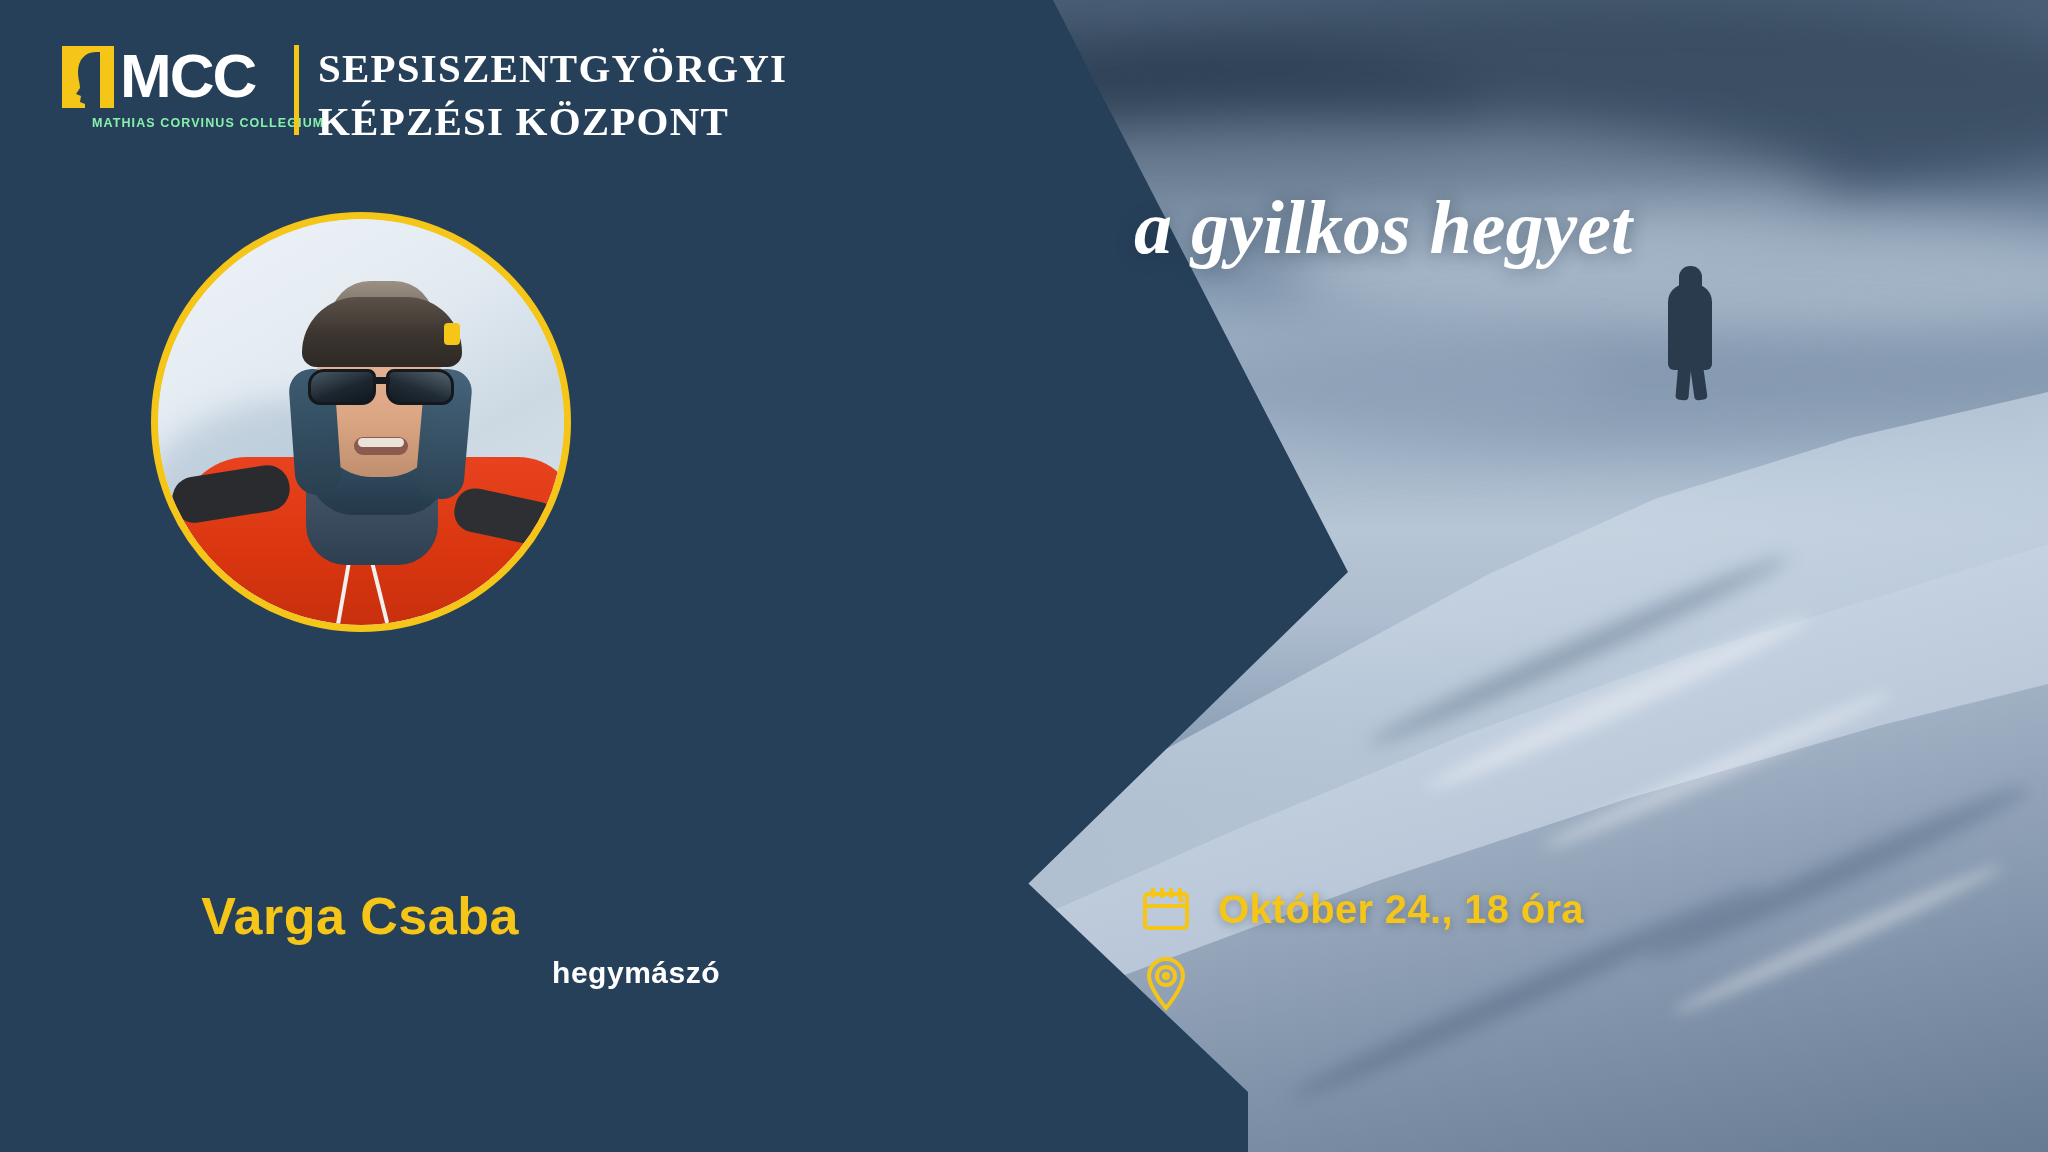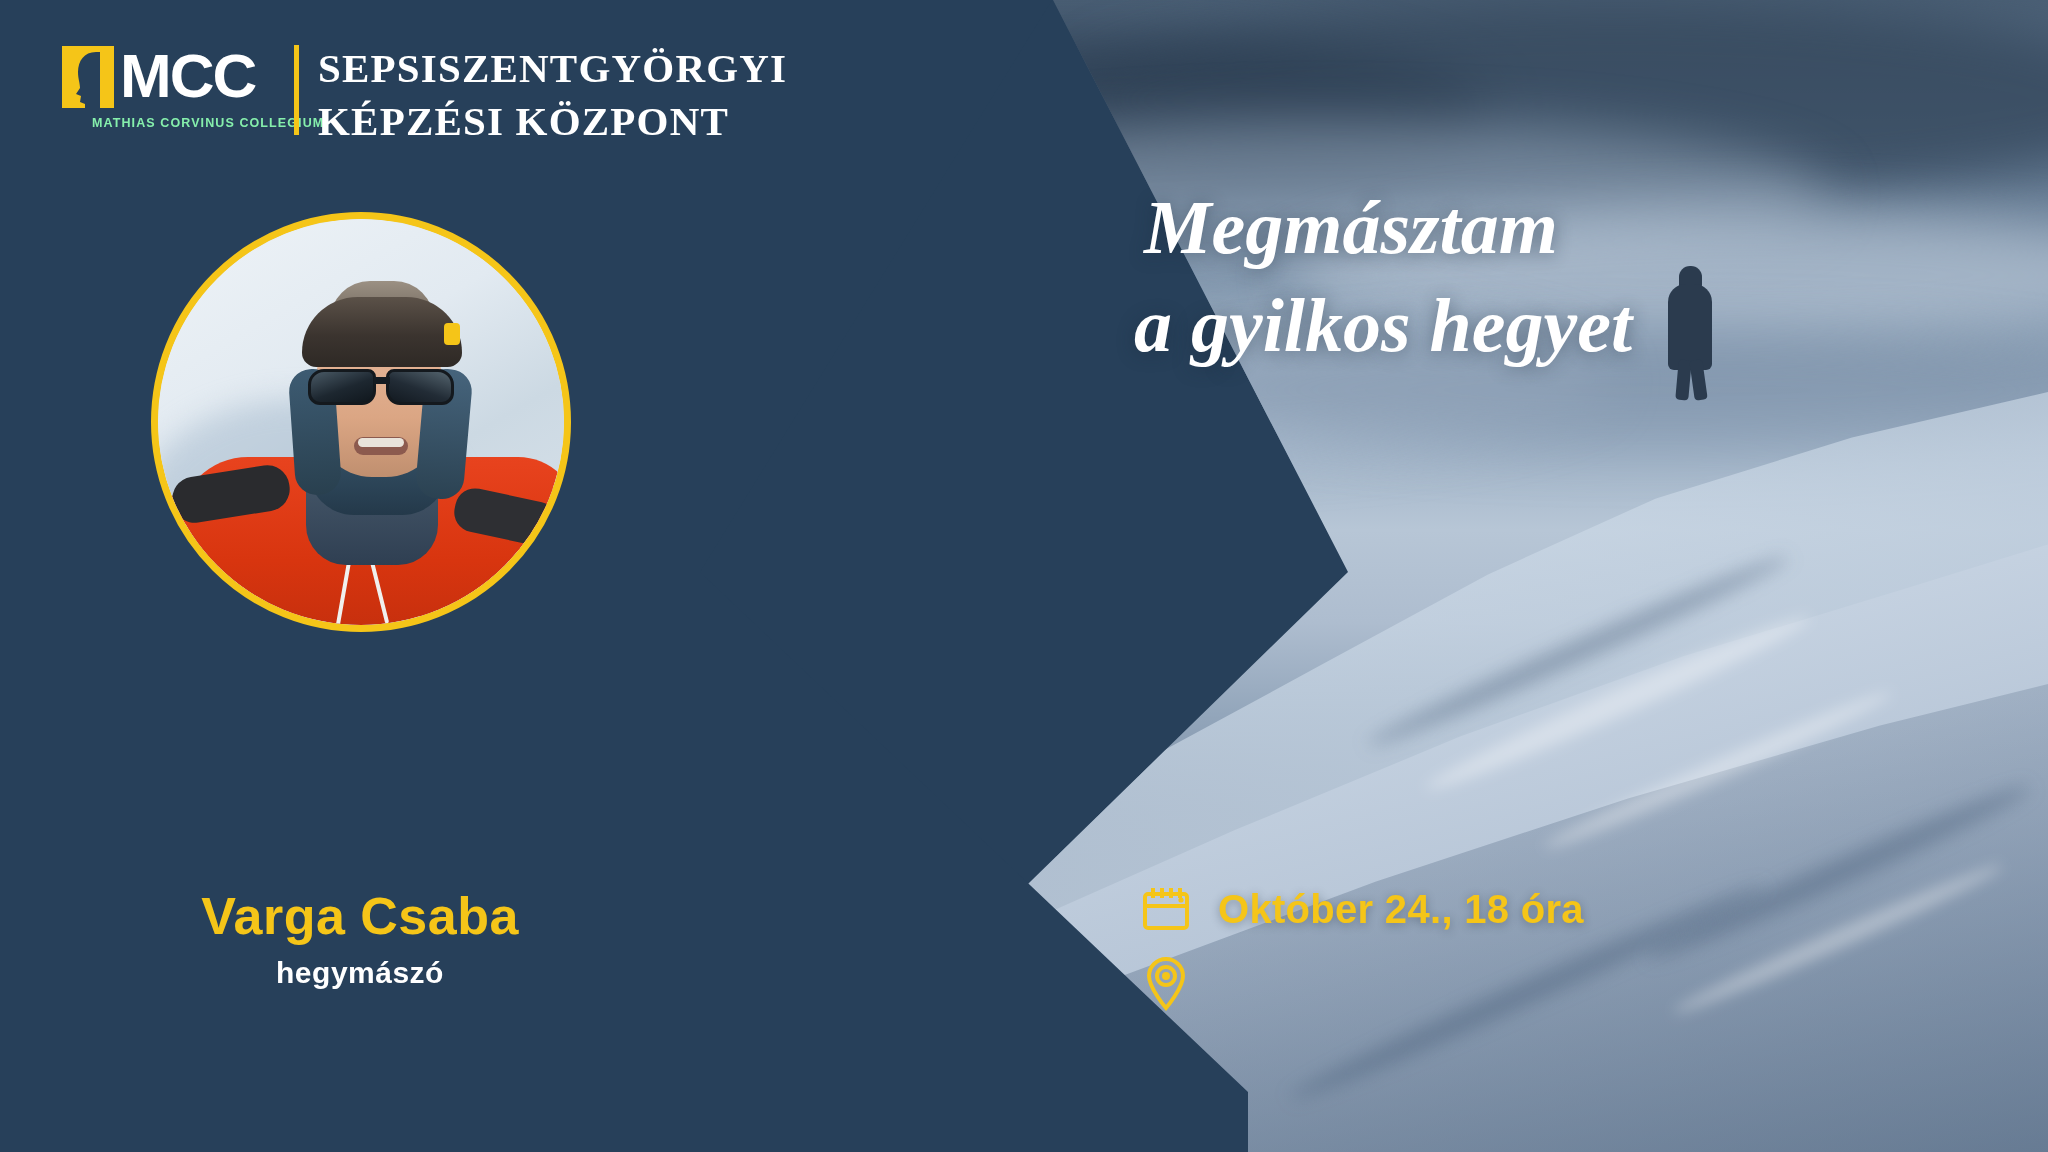--- a/index.html
+++ b/index.html
@@ -180,21 +180,21 @@
     background:#f0f0ee; border-radius:2px; transform:rotate(10deg); }
   .p-cord2{ position:absolute; left:214px; top:296px; width:4px; height:110px;
     background:#f0f0ee; border-radius:2px; transform:rotate(-14deg); }
 
   
   .speaker-name{
     position:absolute; left:0; top:886px; width:720px; text-align:center;
     font-size:52px; font-weight:bold; color:#f5c518; letter-spacing:.5px;
   }
   .speaker-role{
-    position:absolute; left:0; top:956px; width:720px; text-align:center;
+    position:absolute; left:0; top:956px; width:720px; text-align:right;
     font-size:30px; font-weight:bold; color:#ffffff; letter-spacing:.5px;
   }
 
   
   .lib-logo{ position:absolute; right:26px; top:30px; width:258px; height:124px; }
   .lib-text{
     position:absolute; right:0; top:14px; width:130px;
     font-family:"Liberation Serif", serif;
     color:#ffffff; font-size:27px; line-height:27px; text-align:right;
   }
@@ -263,21 +263,20 @@
       </svg>
     </div>
     <div class="mcc-text">MCC</div>
     <div class="mcc-sub">MATHIAS CORVINUS COLLEGIUM</div>
   </div>
   <div class="logo-divider"></div>
   <div class="center-name">SEPSISZENTGYÖRGYI KÉPZÉSI KÖZPONT</div>
 
 
   <div class="main-title">
-    <span class="l1">Megmásztam</span>
     <span class="l2">a gyilkos hegyet</span>
   </div>
 
   <div class="portrait-wrap">
     <div class="portrait">
       <div class="p-snow"></div>
       <div class="p-snow-shade"></div>
       <div class="p-jacket-l"></div>
       <div class="p-jacket-r"></div>
       <div class="p-jacket"></div>

